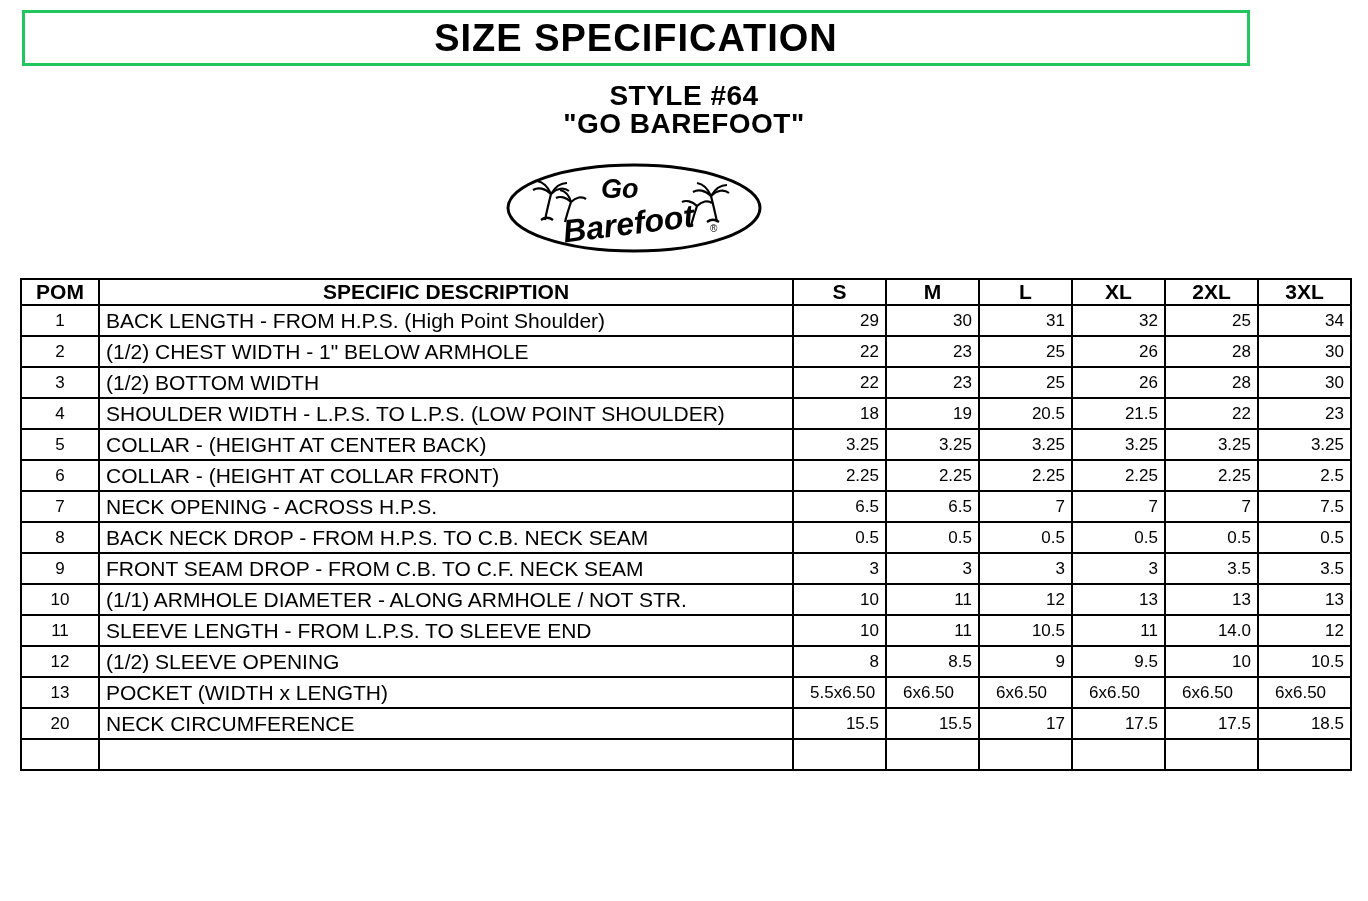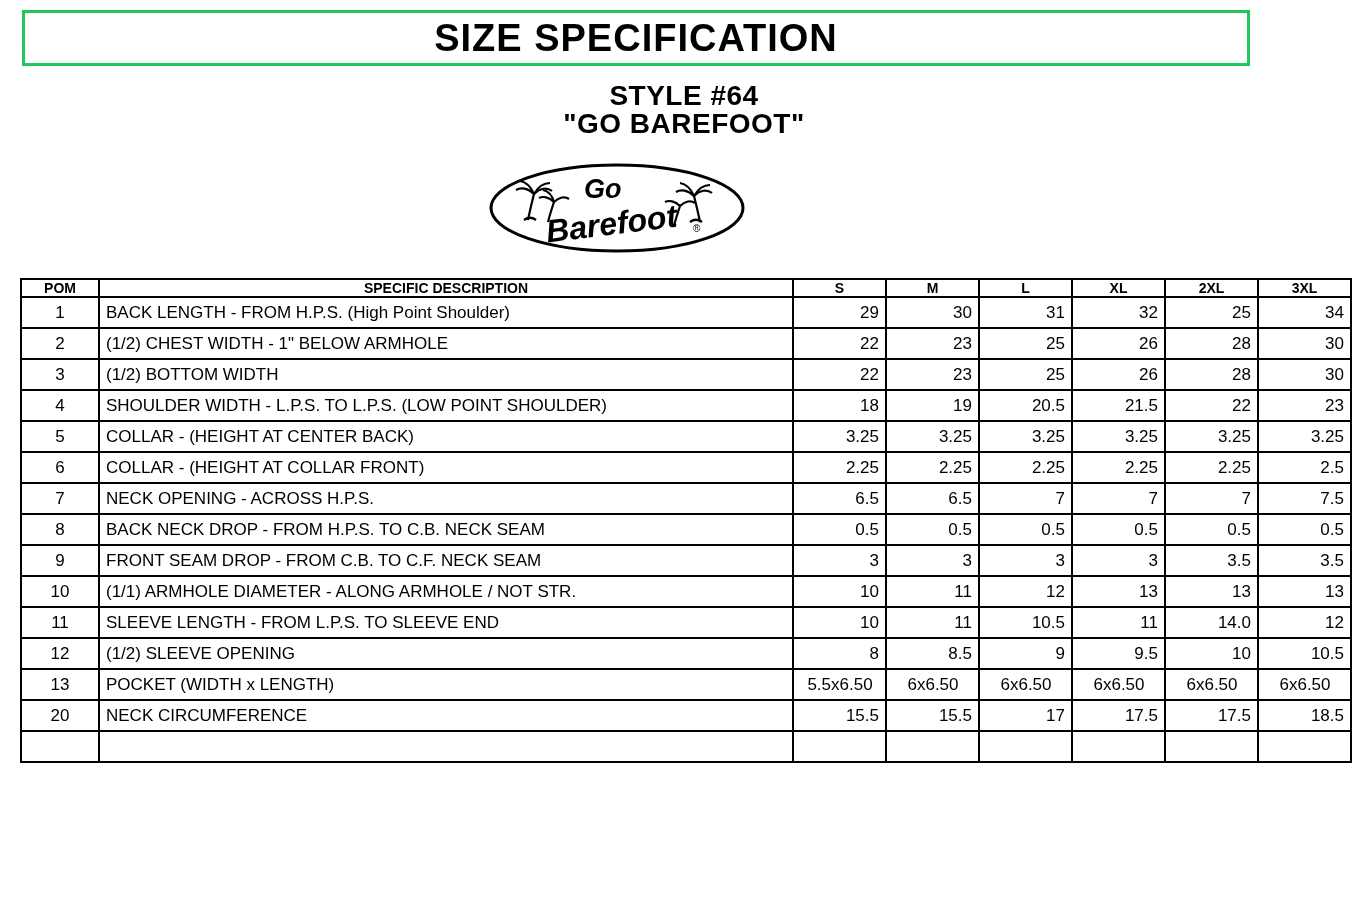--- a/index.html
+++ b/index.html
@@ -51,21 +51,21 @@
   .style-block .style-line {
     font-size: 28px;
     font-weight: bold;
     line-height: 28px;
     letter-spacing: 0.5px;
   }
 
   
   .logo-wrap {
     position: absolute;
-    left: 488px;
+    left: 505px;
     top: 162px;
     width: 258px;
     height: 92px;
   }
   .logo-wrap svg { display: block; }
 
   
   .spec-table {
     position: absolute;
     left: 20px;
@@ -81,43 +81,43 @@
     height: 31px;
     padding: 0 6px;
     box-sizing: border-box;
     font-weight: normal;
     vertical-align: middle;
     white-space: nowrap;
     overflow: hidden;
   }
   .spec-table thead th {
     font-weight: bold;
-    font-size: 14px;
+    font-size: 21px;
     text-align: center;
     height: 16px;
   }
   col.c-pom   { width: 78px; }
   col.c-desc  { width: 694px; }
   col.c-size  { width: 93px; }
 
   td.pom {
     text-align: center;
     font-size: 17px;
   }
   td.desc {
     text-align: left;
-    font-size: 17px;
+    font-size: 21px;
   }
   td.val {
     text-align: right;
     font-size: 17px;
   }
   td.val.left {
-    text-align: center;
-    padding-left: 7px;
+    text-align: left;
+    padding-left: 16px;
     margin-left: 45px;
   }
 </style>
 </head>
 <body>
 
 <div class="page">
 
   <div class="title-banner">
     <span class="title-text">SIZE SPECIFICATION</span>

